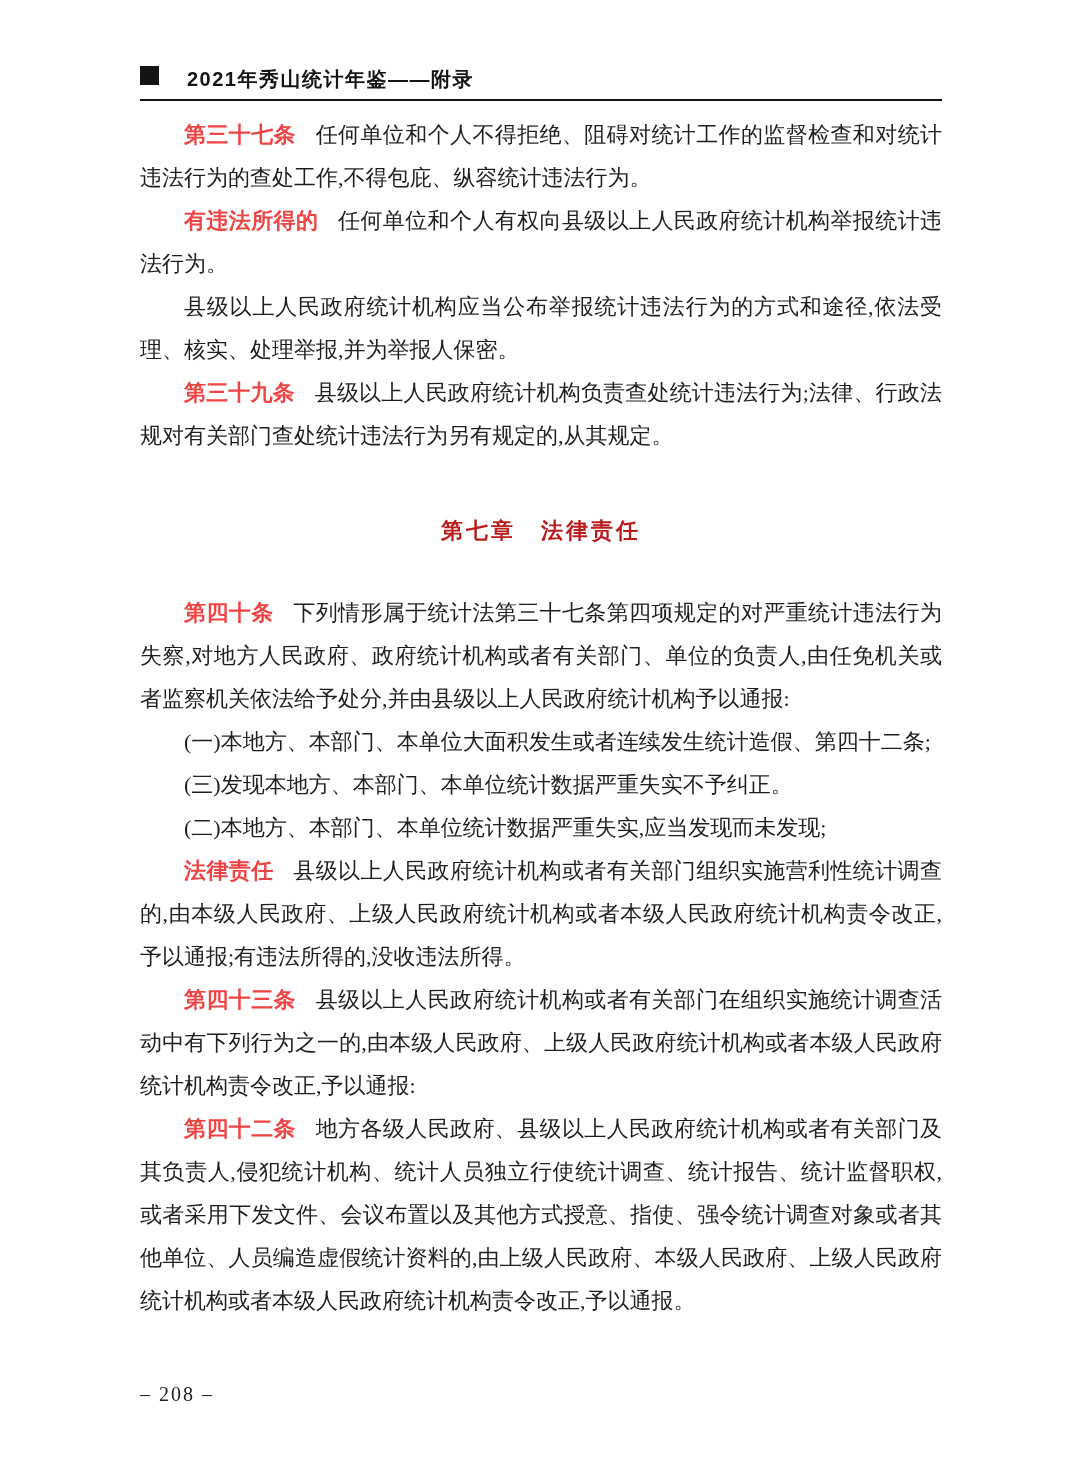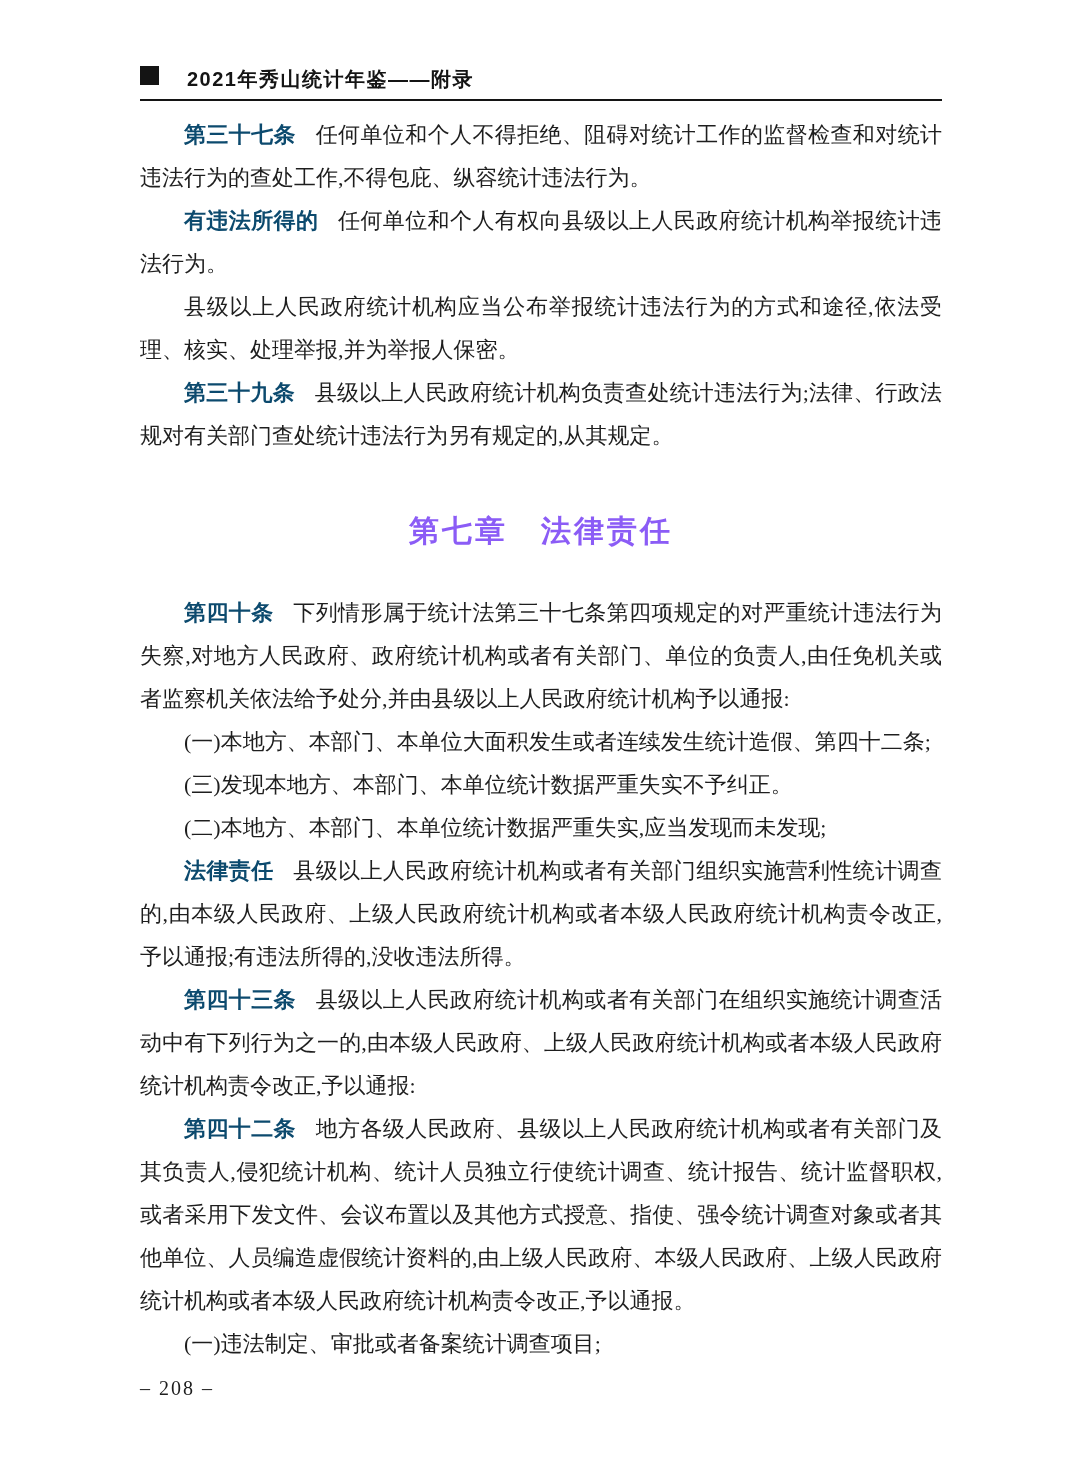--- a/index.html
+++ b/index.html
@@ -42,38 +42,38 @@
   main {
     margin-top: 12px;
     font-size: 22px;
     line-height: 43px;
     text-align: justify;
   }
   p.para { text-indent: 2em; }
   .article-label {
     font-family: "Liberation Sans", sans-serif;
     font-weight: bold;
-    color: #0c4a6e;
+    color: #ef4444;
     margin-right: 0.9em;
   }
   .chapter-heading {
     font-family: "Liberation Sans", sans-serif;
     font-weight: bold;
-    font-size: 30px;
+    font-size: 22px;
     letter-spacing: 3px;
-    color: #8b5cf6;
+    color: #b91c1c;
     text-align: center;
     text-indent: 0;
     margin: 52px 0 38px 0;
     line-height: 44px;
   }
   
   .footer {
     position: absolute;
-    left: 140px; bottom: 58px;
+    left: 140px; bottom: 52px;
     font-size: 20px;
     letter-spacing: 2px;
     color: #1e1e1e;
   }
 </style>
 </head>
 <body>
 
 <div class="page">
 
@@ -102,19 +102,18 @@
     <p class="para"><span>(三)发现本地方、本部门、本单位统计数据严重失实不予纠正。</span></p>
 
     <p class="para"><span>(二)本地方、本部门、本单位统计数据严重失实,应当发现而未发现;</span></p>
 
     <p class="para"><span class="article-label">法律责任</span><span>县级以上人民政府统计机构或者有关部门组织实施营利性统计调查的,由本级人民政府、上级人民政府统计机构或者本级人民政府统计机构责令改正,予以通报;有违法所得的,没收违法所得。</span></p>
 
     <p class="para"><span class="article-label">第四十三条</span><span>县级以上人民政府统计机构或者有关部门在组织实施统计调查活动中有下列行为之一的,由本级人民政府、上级人民政府统计机构或者本级人民政府统计机构责令改正,予以通报:</span></p>
 
     <p class="para"><span class="article-label">第四十二条</span><span>地方各级人民政府、县级以上人民政府统计机构或者有关部门及其负责人,侵犯统计机构、统计人员独立行使统计调查、统计报告、统计监督职权,或者采用下发文件、会议布置以及其他方式授意、指使、强令统计调查对象或者其他单位、人员编造虚假统计资料的,由上级人民政府、本级人民政府、上级人民政府统计机构或者本级人民政府统计机构责令改正,予以通报。</span></p>
 
-    <p class="para"><span>(一)违法制定、审批或者备案统计调查项目;</span></p>
 
   </main>
 
   <div class="footer">–  208  –</div>
 
 </div>
 
 </body></html>

